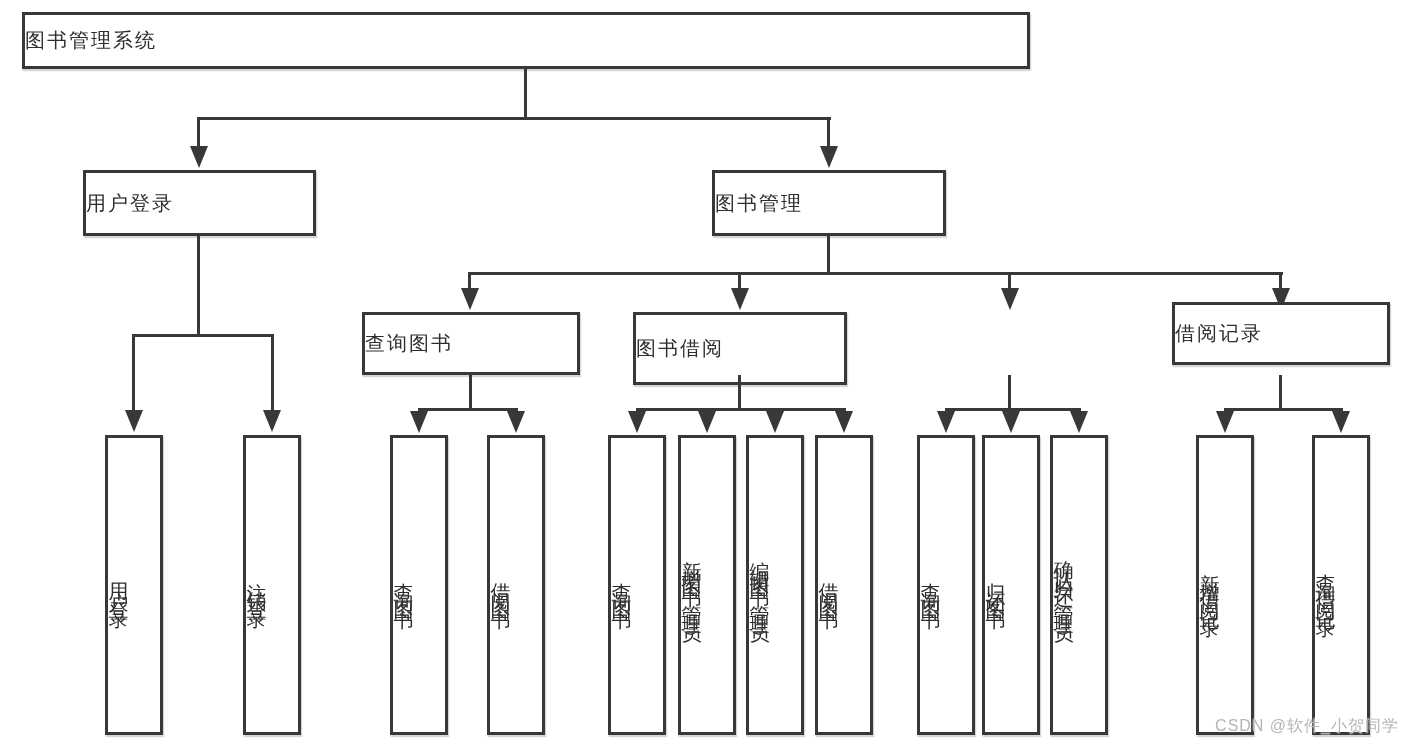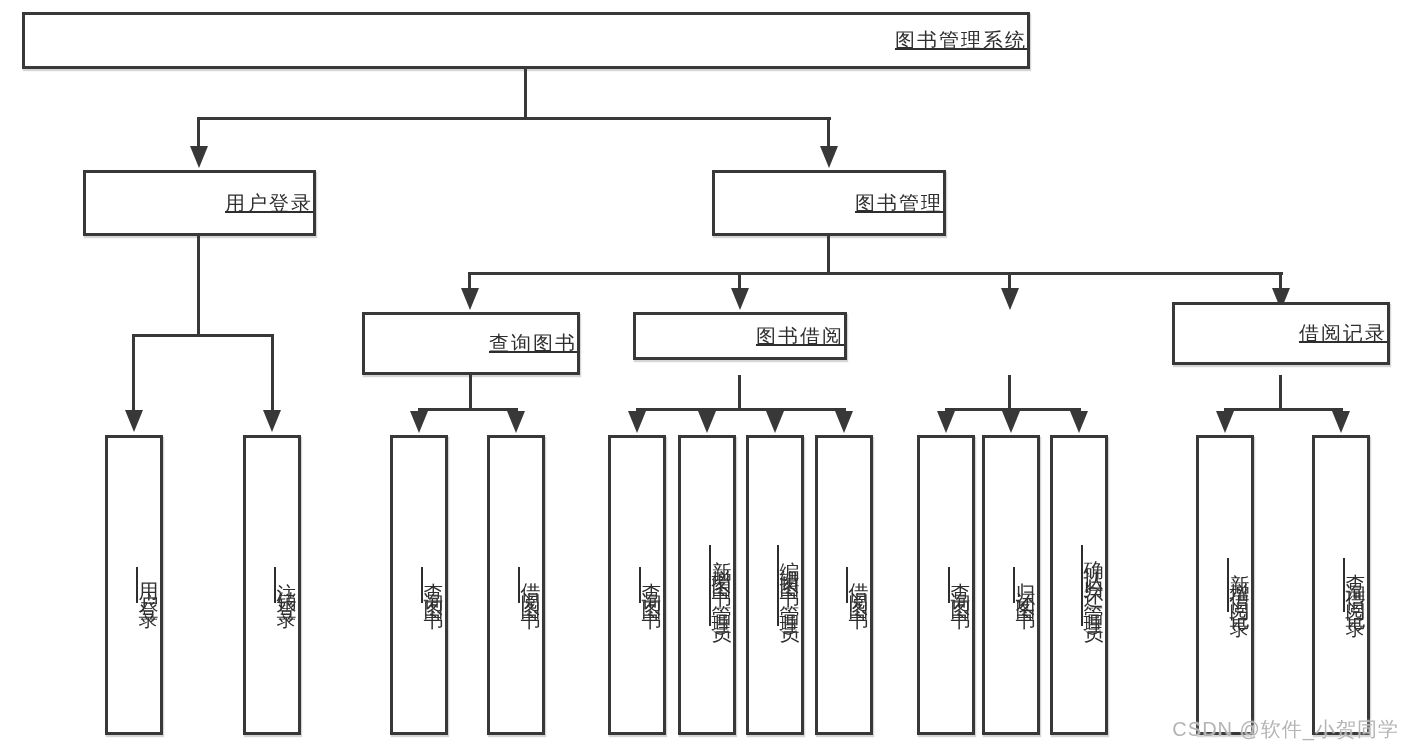--- a/index.html
+++ b/index.html
@@ -11,24 +11,23 @@
     font-family: "Liberation Sans", "DejaVu Sans", sans-serif;
     overflow: hidden;
   }
   .node {
     position: absolute;
     box-sizing: border-box;
     background: #ffffff;
     border: 3px solid #383838;
     display: flex;
     align-items: center;
-    justify-content: flex-end;
+    justify-content: flex-start;
     color: #2e2e2e;
     box-shadow: 1px 2px 1px rgba(90,90,90,0.25);
-    text-decoration: underline;
   }
   .node.hlabel span {
     font-size: 20px;
     letter-spacing: 2px;
     white-space: nowrap;
   }
   .node.leaf span {
     writing-mode: vertical-rl;
     text-orientation: mixed;
     font-size: 20px;
@@ -41,21 +40,21 @@
     position: absolute;
     width: 0; height: 0;
     border-left: 9px solid transparent;
     border-right: 9px solid transparent;
     border-top: 22px solid #383838;
   }
   .watermark {
     position: absolute;
     top: 716px;
     right: 6px;
-    font-size: 20px;
+    font-size: 16px;
     color: #b4b4b4;
     letter-spacing: 1px;
     text-shadow: 0 0 2px #ffffff;
     z-index: 5;
     white-space: nowrap;
   }
 </style>
 </head>
 <body>
 
@@ -93,21 +92,21 @@
   <div class="line" style="left:738px; top:272px; width:3px; height:20px;"></div>
   <div class="arrow" style="left:731px; top:288px;"></div>
   <div class="line" style="left:1008px; top:272px; width:3px; height:20px;"></div>
   <div class="arrow" style="left:1001px; top:288px;"></div>
   <div class="line" style="left:1279px; top:272px; width:3px; height:20px;"></div>
   <div class="arrow" style="left:1272px; top:288px;"></div>
 
   <div class="node hlabel" style="left:362px; top:312px; width:218px; height:63px;">
     <span>查询图书</span>
   </div>
-  <div class="node hlabel" style="left:633px; top:312px; width:214px; height:48px;padding-left:28px;">
+  <div class="node hlabel" style="left:633px; top:312px; width:214px; height:73px;">
     <span>图书借阅</span>
   </div>
   <div class="node hlabel" style="left:1172px; top:302px; width:218px; height:63px;">
     <span>借阅记录</span>
   </div>
 
   <div class="line" style="left:469px; top:375px; width:3px; height:36px;"></div>
   <div class="line" style="left:418px; top:408px; width:100px; height:3px;"></div>
   <div class="arrow" style="left:410px; top:411px;"></div>
   <div class="arrow" style="left:507px; top:411px;"></div>

